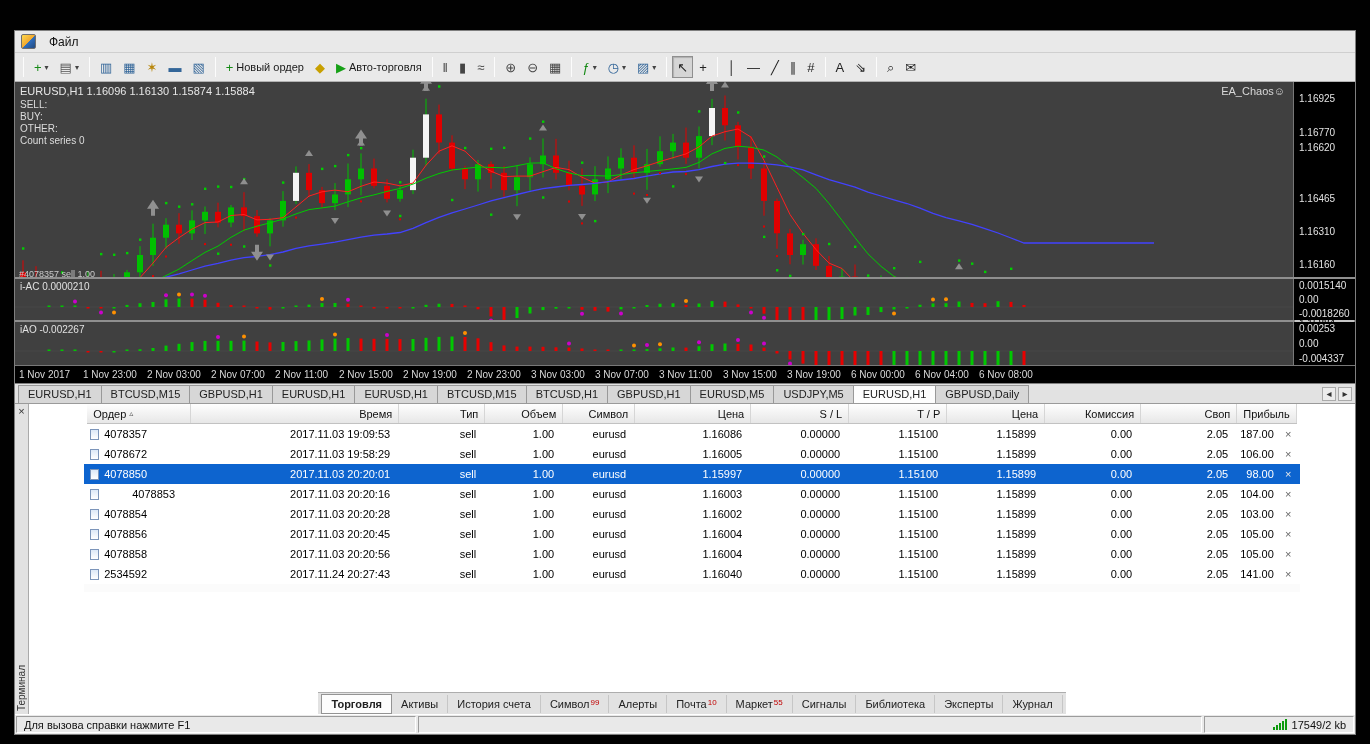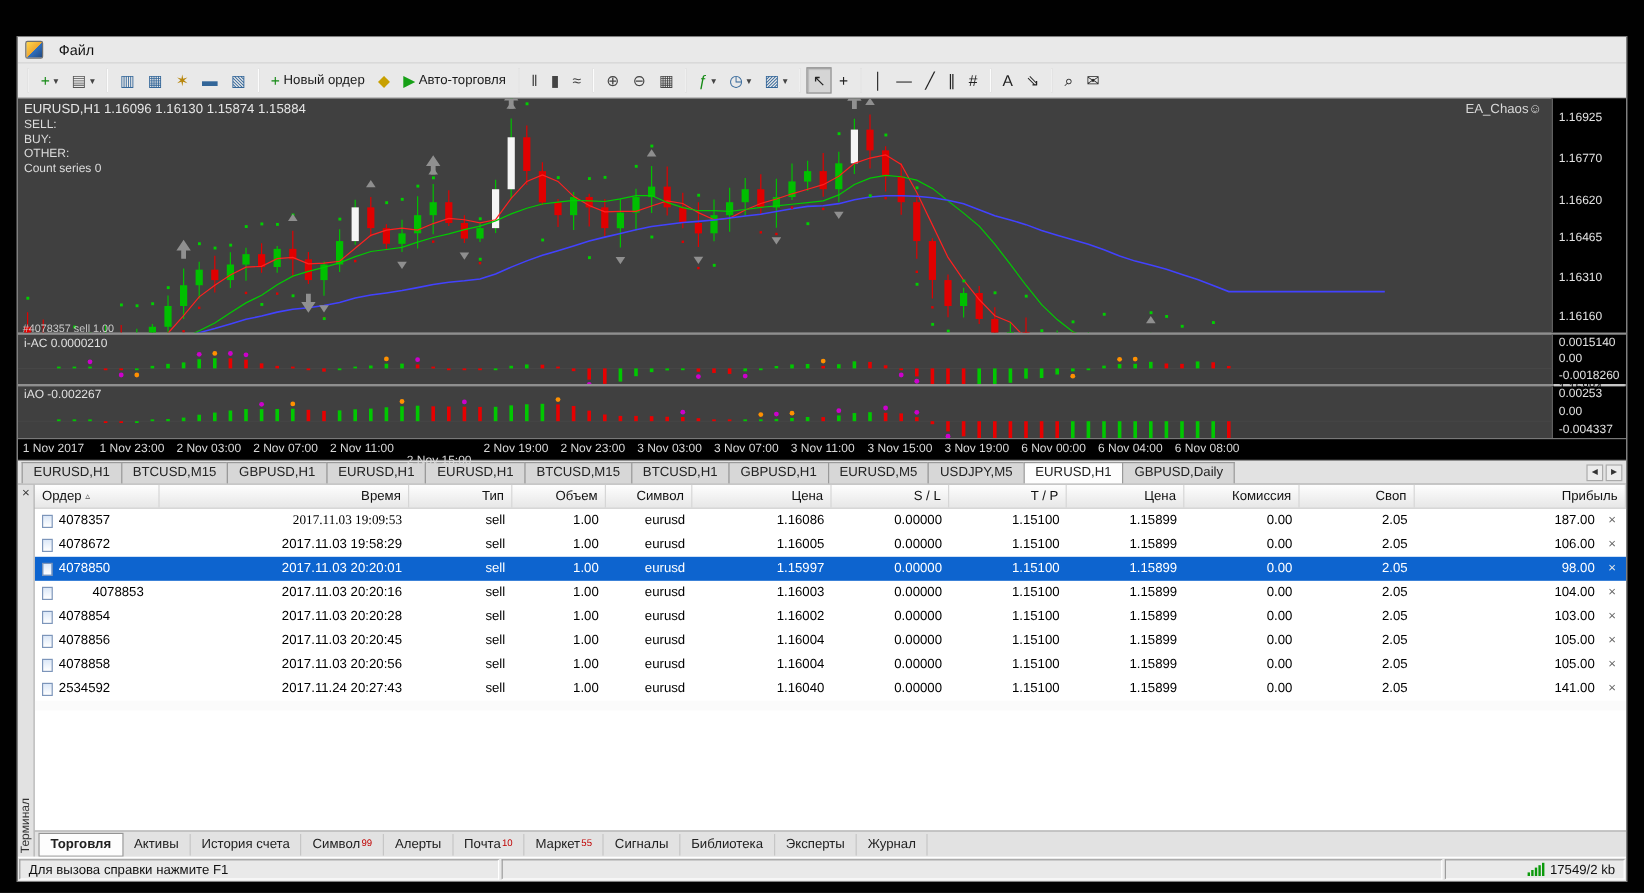--- a/index.html
+++ b/index.html
@@ -51,21 +51,21 @@
   .ctab{height:18px;padding:2px 9px;border:1px solid #999;border-bottom:none;background:#d7d7d7;margin-right:-1px;white-space:nowrap;cursor:pointer;color:#222;}
   .ctab.active{background:#fdfdfd;}
   .tab-scroll{margin-left:auto;display:flex;gap:2px;align-items:center;padding-bottom:2px;}
   .tab-scroll span{font-size:10px;color:#333;border:1px solid #aaa;background:#ececec;width:14px;height:14px;line-height:12px;text-align:center;cursor:pointer;}
 
   
   .terminal{flex:1;display:flex;background:#fff;min-height:0;}
   .t-strip{width:14px;background:#e2e2e2;border-right:1px solid #aaa;display:flex;flex-direction:column;align-items:center;flex:none;}
   .t-close{font-size:11px;line-height:10px;color:#333;margin-top:2px;cursor:pointer;}
   .t-vlabel{margin-top:auto;margin-bottom:3px;writing-mode:vertical-rl;transform:rotate(180deg);font-size:10px;color:#333;}
-  .t-main{flex:1;display:flex;flex-direction:column;min-width:0;}
+  .t-main{flex:1;display:flex;flex-direction:column;min-width:0;align-items:center;}
   .t-header{height:20px;display:flex;background:linear-gradient(#fefefe,#e7e7e7);border-bottom:1px solid #c2c2c2;font-size:11px;color:#111;flex:none;}
   .th{display:flex;align-items:center;justify-content:flex-end;padding:0 6px;border-right:1px solid #d6d6d6;white-space:nowrap;cursor:pointer;}
   .th.left{justify-content:flex-start;}
   .th.flex{flex:1;}
   .sort{font-size:8px;color:#555;margin-left:3px;}
   .t-rows{flex:1;overflow:hidden;background:#fff;font-size:11px;color:#000;}
   .trow{height:20px;display:flex;align-items:center;cursor:default;}
   .trow.sel{background:#0d64cf;color:#fff;}
   .trow.partial{height:8px;overflow:hidden;background:#fbfbfb;}
   .td{padding:0 6px;display:flex;align-items:center;justify-content:flex-end;white-space:nowrap;}
@@ -504,21 +504,21 @@
           <div class="ea-label">EA_Chaos☺</div>
           <div id="order-labels">
               <div class="order-label" style="top: 186.662px;">#4078357 sell 1.00</div>
               <div class="order-label" style="top: 196.61px;">#4078897 sell 1.00</div>
               <div class="order-label bold" style="top: 205.909px;">#4078850 sell 1.00</div>
             </div>
         </div>
         <div class="scale" id="main-scale">
             <span class="tick" style="top: 11.2195px;">1.16925</span>
             <span class="tick" style="top: 44.7398px;">1.16770</span>
-            <span class="tick" style="top: 80px;">1.16620</span>
+            <span class="tick" style="top: 60px;">1.16620</span>
             <span class="tick" style="top: 110.699px;">1.16465</span>
             <span class="tick" style="top: 144.22px;">1.16310</span>
             <span class="tick" style="top: 176.659px;">1.16160</span>
             <span class="tick" style="top: 210.179px;">1.16005</span>
             <span class="curprice" style="top: 235.346px;">1.15884</span>
           </div>
       </div>
       <div class="splitter"></div>
       <div class="pane pane-ind1">
         <div class="plot">
@@ -734,21 +734,21 @@
             <span class="tick" style="top: calc(50% - 6px);">0.00</span>
             <span class="tick" style="bottom: 1px; position: absolute;">-0.004337</span>
           </div>
       </div>
       <div class="time-axis" id="time-axis">
           <span class="tlab" style="left: 4px;">1 Nov 2017</span>
           <span class="tlab" style="left: 68px;">1 Nov 23:00</span>
           <span class="tlab" style="left: 132px;">2 Nov 03:00</span>
           <span class="tlab" style="left: 196px;">2 Nov 07:00</span>
           <span class="tlab" style="left: 260px;">2 Nov 11:00</span>
-          <span class="tlab" style="left: 324px; margin-top: 10px;">2 Nov 15:00</span>
+          <span class="tlab" style="left: 324px;">2 Nov 15:00</span>
           <span class="tlab" style="left: 388px;">2 Nov 19:00</span>
           <span class="tlab" style="left: 452px;">2 Nov 23:00</span>
           <span class="tlab" style="left: 516px;">3 Nov 03:00</span>
           <span class="tlab" style="left: 580px;">3 Nov 07:00</span>
           <span class="tlab" style="left: 644px;">3 Nov 11:00</span>
           <span class="tlab" style="left: 708px;">3 Nov 15:00</span>
           <span class="tlab" style="left: 772px;">3 Nov 19:00</span>
           <span class="tlab" style="left: 836px;">6 Nov 00:00</span>
           <span class="tlab" style="left: 900px;">6 Nov 04:00</span>
           <span class="tlab" style="left: 964px;">6 Nov 08:00</span>
@@ -818,21 +818,21 @@
             <div class="th flex">
               <span>Прибыль</span>
             </div>
           </div>
         <div class="t-rows" id="t-rows">
             <div class="trow">
               <div class="td left" style="width: 104px;">
                 <span class="docicon"></span>
                 <span>4078357</span>
               </div>
-              <div class="td" style="width: 208px; font-family: Liberation Serif, serif;">2017.11.03 19:09:53</div>
+              <div class="td" style="width: 208px;">2017.11.03 19:09:53</div>
               <div class="td" style="width: 86px;">sell</div>
               <div class="td" style="width: 78px;">1.00</div>
               <div class="td" style="width: 72px;">eurusd</div>
               <div class="td" style="width: 116px;">1.16086</div>
               <div class="td" style="width: 98px;">0.00000</div>
               <div class="td" style="width: 98px;">1.15100</div>
               <div class="td" style="width: 98px;">1.15899</div>
               <div class="td" style="width: 96px;">0.00</div>
               <div class="td" style="width: 96px;">2.05</div>
               <div class="td flex">187.00<span class="xbtn">×</span></div>

